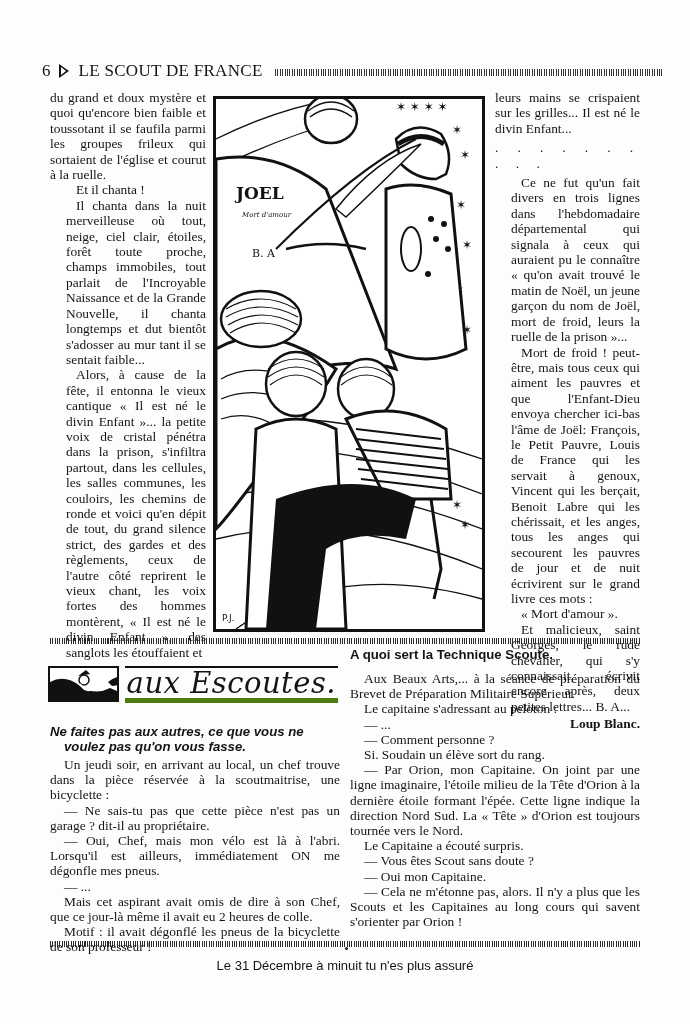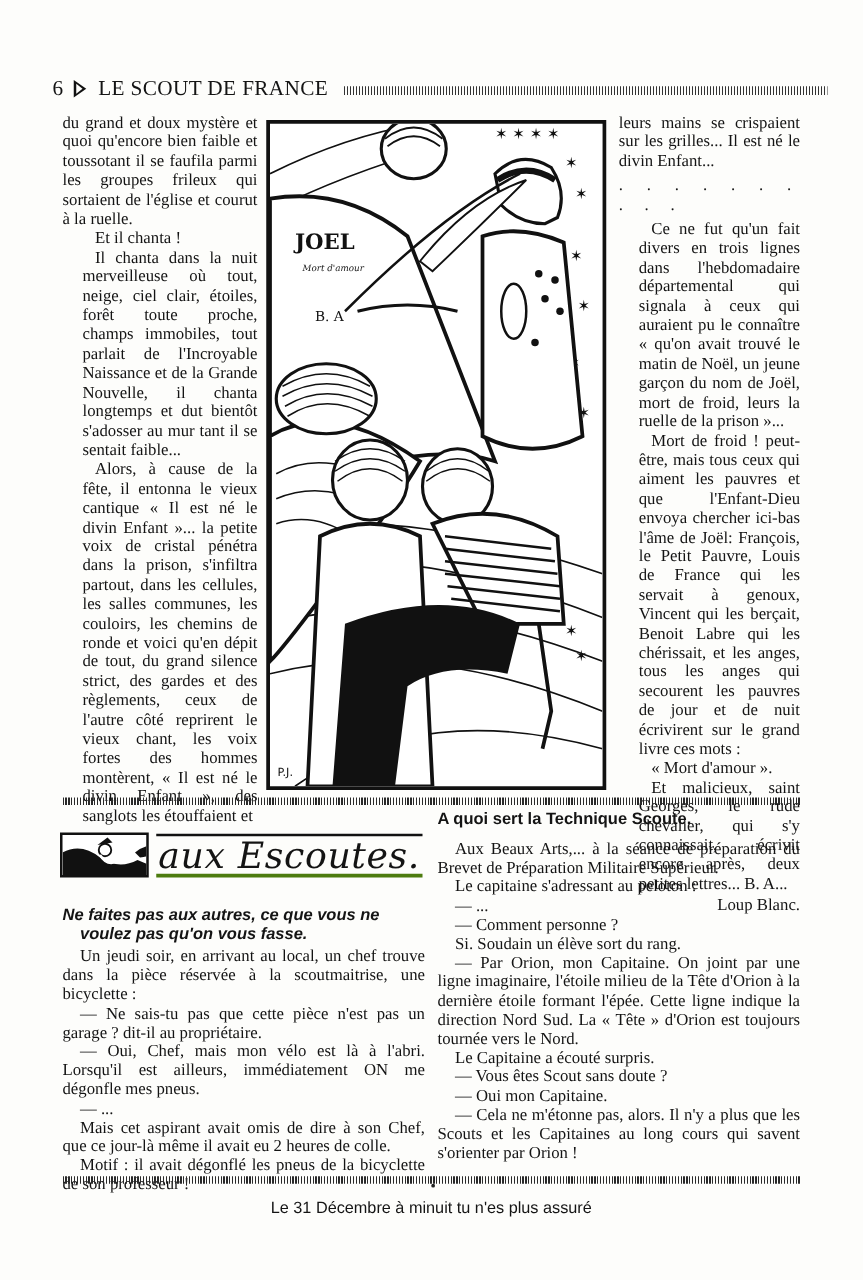--- a/index.html
+++ b/index.html
@@ -21,34 +21,34 @@
   }
   #header .hatch { flex: 1; margin-top: 2px; }
 
   
   .col { font-family: "Liberation Serif", serif; font-size: 13.4px; line-height: 15.4px; text-align: justify; }
   .col p { margin: 0; }
   .col .ind { text-indent: 10px; margin-left: 16px; }
   #col-left { left: 50px; top: 90px; width: 156px; }
   #col-right { left: 495px; top: 90px; width: 145px; }
   .dots { letter-spacing: 7px; margin: 4px 0 4px 0 !important; }
-  .sig { text-align: right; font-weight: normal; margin-top: 2px !important; }
+  .sig { text-align: right; font-weight: bold; margin-top: 2px !important; }
 
   
   #illustration { left: 213px; top: 96px; width: 272px; height: 536px; border: 3px solid #111; box-sizing: border-box; overflow: hidden; background: #fff; }
   #illustration svg { width: 100%; height: 100%; display: block; }
 
   .rule { height: 6px; background: repeating-linear-gradient(90deg, #2a2a2a 0 1px, transparent 1px 2.3px); }
   #rule-mid { left: 50px; top: 638px; width: 590px; }
   #rule-bot { left: 50px; top: 941px; width: 590px; }
 
   
   #logo { left: 48px; top: 664px; width: 290px; height: 40px; display: flex; align-items: center; }
   #logo .pic { width: 92px; height: 36px; border: 2px solid #111; box-sizing: border-box; position: relative; background: #fff; margin-right: 6px; overflow: hidden; }
-  #logo .word { font-family: "DejaVu Serif", serif; font-style: italic; font-size: 29px; letter-spacing: 0.5px; border-top: 2px solid #111; border-bottom: 3px solid #4d7c0f; line-height: 30px; padding: 0 2px; white-space: nowrap; }
+  #logo .word { font-family: "DejaVu Serif", serif; font-style: italic; font-size: 29px; letter-spacing: 0.5px; border-top: 2px solid #111; border-bottom: 5px solid #4d7c0f; line-height: 30px; padding: 0 2px; white-space: nowrap; }
 
   #left-head { left: 50px; top: 724px; width: 290px; font-family: "Liberation Sans", sans-serif; font-weight: bold; font-size: 13.2px; line-height: 15px; font-style: italic; }
   #left-head .l2 { padding-left: 14px; }
   #left-body { left: 50px; top: 757px; width: 290px; font-family: "Liberation Serif", serif; font-size: 13.4px; line-height: 15.2px; text-align: justify; }
   #left-body p { margin: 0; }
   #left-body .ind { text-indent: 14px; }
 
   #right-head { left: 350px; top: 647px; width: 300px; font-family: "Liberation Sans", sans-serif; font-weight: bold; font-size: 13.2px; }
   #right-body { left: 350px; top: 671px; width: 290px; font-family: "Liberation Serif", serif; font-size: 13.4px; line-height: 15.2px; text-align: justify; }
   #right-body p { margin: 0; }

